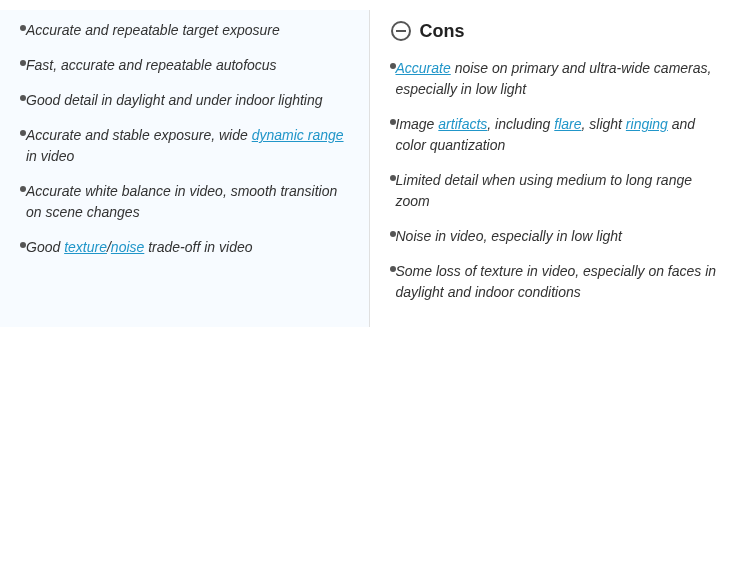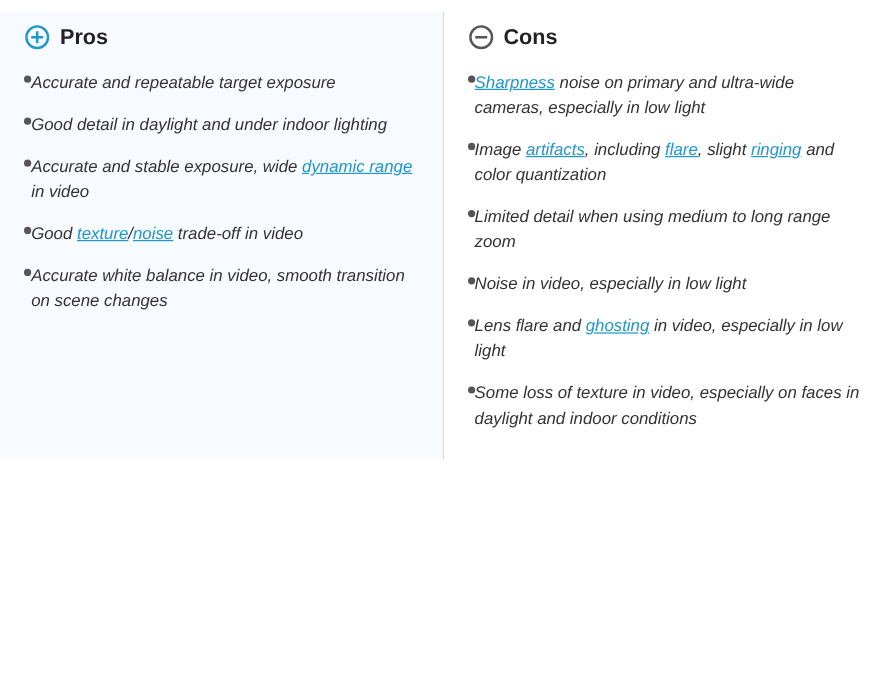--- a/index.html
+++ b/index.html
@@ -75,80 +75,72 @@
       text-decoration: underline;
       cursor: pointer;
     }
   </style>
 </head>
 <body>
 
 <div class="container">
 
   <div class="column column-left">
-    <div class="section-header">
-      <svg class="section-icon pros-icon" viewBox="0 0 22 22">
-        <circle cx="11" cy="11" r="9"></circle>
-        <line x1="11" y1="6" x2="11" y2="16"></line>
-        <line x1="6" y1="11" x2="16" y2="11"></line>
-      </svg>
-      <span class="section-title">Pros</span>
-    </div>
     <ul id="pros-list">
         <li>
           <span class="bullet"></span>
           <span class="text">Accurate and repeatable target exposure</span>
+        </li>
+        <li>
+          <span class="bullet"></span>
+          <span class="text">Fast, accurate and repeatable autofocus</span>
         </li>
         <li>
           <span class="bullet"></span>
           <span class="text">Good detail in daylight and under indoor lighting</span>
         </li>
         <li>
           <span class="bullet"></span>
           <span class="text">Accurate and stable exposure, wide <a href="#">dynamic range</a> in video</span>
         </li>
         <li>
           <span class="bullet"></span>
-          <span class="text">Good <a href="#">texture</a>/<a href="#">noise</a> trade-off in video</span>
+          <span class="text">Accurate white balance in video, smooth transition on scene changes</span>
         </li>
         <li>
           <span class="bullet"></span>
-          <span class="text">Accurate white balance in video, smooth transition on scene changes</span>
+          <span class="text">Good <a href="#">texture</a>/<a href="#">noise</a> trade-off in video</span>
         </li>
       </ul>
   </div>
 
   <div class="column column-right">
     <div class="section-header">
       <svg class="section-icon cons-icon" viewBox="0 0 22 22">
         <circle cx="11" cy="11" r="9"></circle>
         <line x1="6" y1="11" x2="16" y2="11"></line>
       </svg>
       <span class="section-title">Cons</span>
     </div>
     <ul id="cons-list">
         <li>
           <span class="bullet"></span>
-          <span class="text"><a href="#">Sharpness</a> noise on primary and ultra-wide cameras, especially in low light</span>
+          <span class="text"><a href="#">Accurate</a> noise on primary and ultra-wide cameras, especially in low light</span>
         </li>
         <li>
           <span class="bullet"></span>
           <span class="text">Image <a href="#">artifacts</a>, including <a href="#">flare</a>, slight <a href="#">ringing</a> and  color quantization</span>
         </li>
         <li>
           <span class="bullet"></span>
           <span class="text">Limited detail when using medium to long range zoom</span>
         </li>
         <li>
           <span class="bullet"></span>
           <span class="text">Noise in video, especially in low light</span>
         </li>
         <li>
           <span class="bullet"></span>
-          <span class="text">Lens flare and <a href="#">ghosting</a> in video, especially in low light</span>
-        </li>
-        <li>
-          <span class="bullet"></span>
           <span class="text">Some loss of texture in video, especially on faces in daylight and indoor conditions</span>
         </li>
       </ul>
   </div>
 </div>
 
 </body></html>

